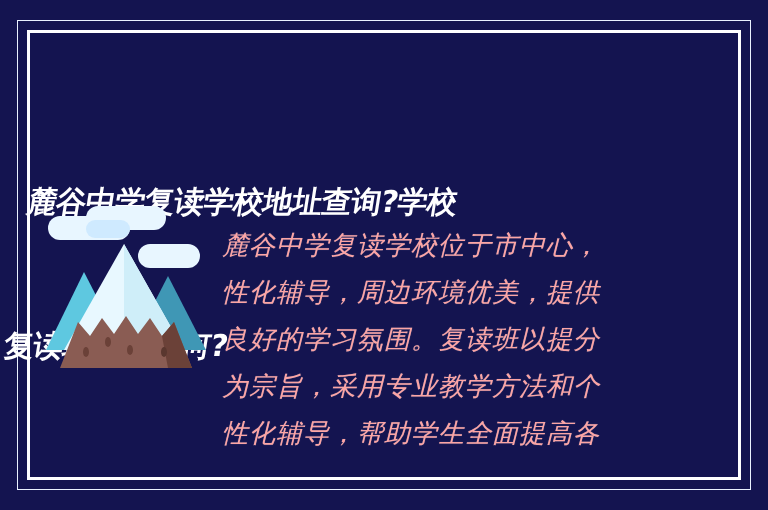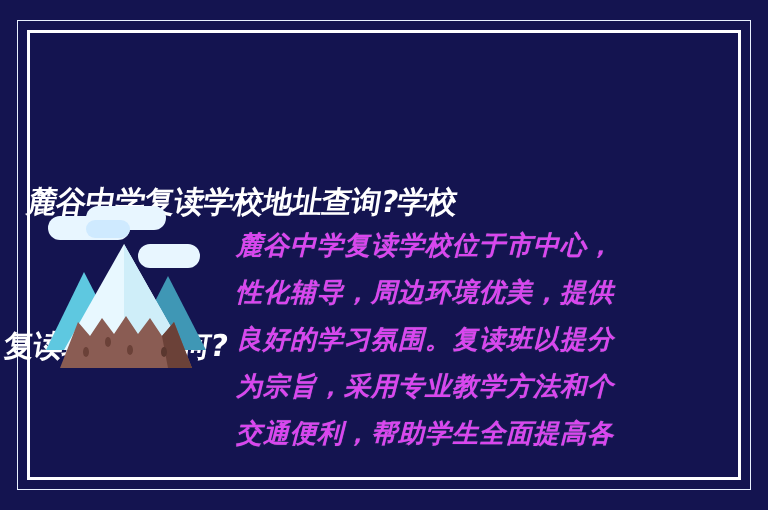--- a/index.html
+++ b/index.html
@@ -81,28 +81,28 @@
     width: 160px;
     height: 170px;
     flex: 0 0 160px;
     margin-top: 4px;
   }
   .illustration svg { display: block; }
 
   
   .body-text {
     flex: 1 1 auto;
-    margin-left: 30px;
-    color: #d946ef;
+    margin-left: 16px;
+    color: #fca5a5;
     font-family: "DejaVu Serif", "Liberation Serif", serif;
     font-size: 26px;
     line-height: 47px;
     letter-spacing: 1px;
     font-style: italic;
-    font-weight: 700;
+    font-weight: 400;
     text-shadow: 0 0 1px rgba(255,255,255,0.35);
   }
   .body-line {
     display: block;
     white-space: nowrap;
   }
 </style>
 </head>
 <body>
 
@@ -145,17 +145,17 @@
         <ellipse cx="84" cy="150" rx="3" ry="5" fill="#6b4138"></ellipse>
         <ellipse cx="118" cy="152" rx="3" ry="5" fill="#5a372f"></ellipse>
       </svg>
     </div>
 
     <p class="body-text">
       <span class="body-line">麓谷中学复读学校位于市中心，</span>
       <span class="body-line">性化辅导，周边环境优美，提供</span>
       <span class="body-line">良好的学习氛围。复读班以提分</span>
       <span class="body-line">为宗旨，采用专业教学方法和个</span>
-      <span class="body-line">交通便利，帮助学生全面提高各</span>
+      <span class="body-line">性化辅导，帮助学生全面提高各</span>
     </p>
 
   </div>
 </div>
 
 </body></html>

